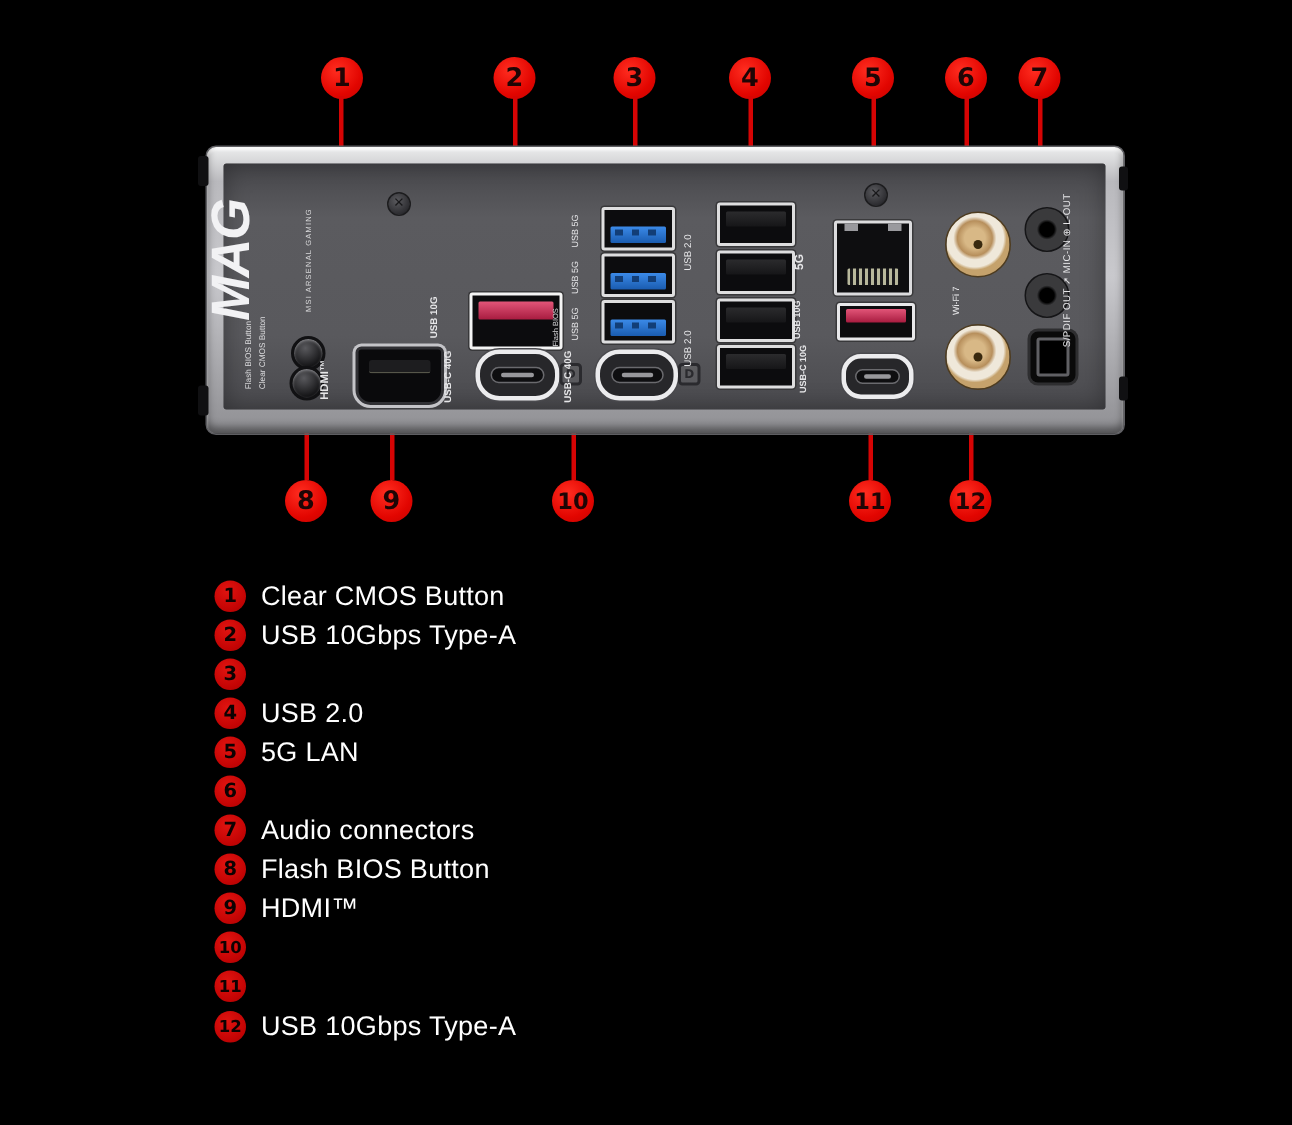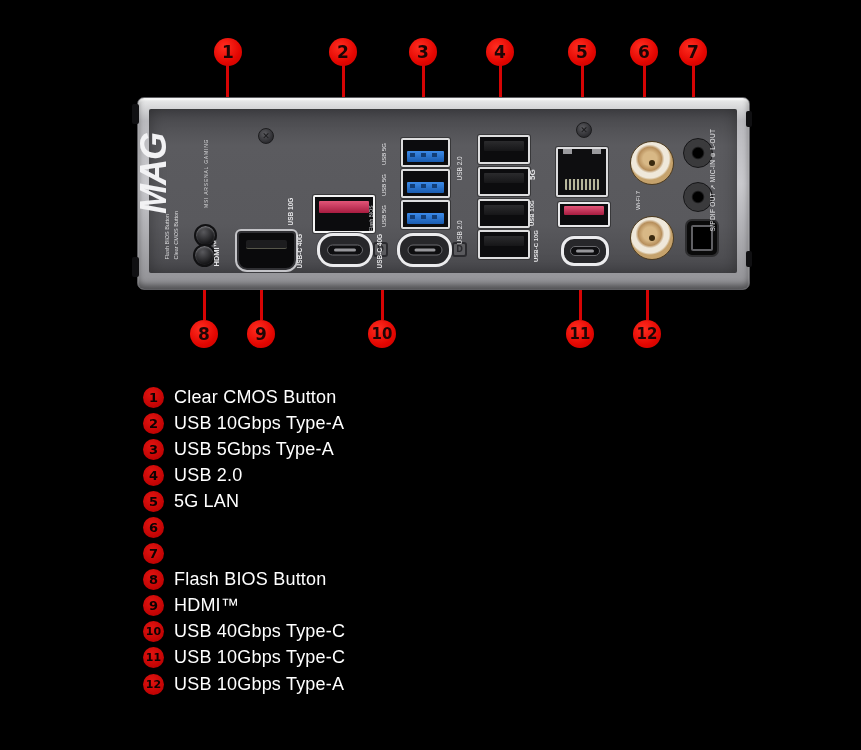--- a/index.html
+++ b/index.html
@@ -262,21 +262,20 @@
     <div class="lrow">
         <div class="lnum">
           <span>2</span>
         </div>
         <div class="ltxt">USB 10Gbps Type-A</div>
       </div>
     <div class="lrow">
         <div class="lnum">
           <span>3</span>
         </div>
-        <div class="ltxt">USB 5Gbps Type-A</div>
       </div>
     <div class="lrow">
         <div class="lnum">
           <span>4</span>
         </div>
         <div class="ltxt">USB 2.0</div>
       </div>
     <div class="lrow">
         <div class="lnum">
           <span>5</span>
@@ -285,44 +284,43 @@
       </div>
     <div class="lrow">
         <div class="lnum">
           <span>6</span>
         </div>
       </div>
     <div class="lrow">
         <div class="lnum">
           <span>7</span>
         </div>
+        <div class="ltxt">Audio connectors</div>
       </div>
     <div class="lrow">
         <div class="lnum">
           <span>8</span>
         </div>
         <div class="ltxt">Flash BIOS Button</div>
       </div>
     <div class="lrow">
         <div class="lnum">
           <span>9</span>
         </div>
         <div class="ltxt">HDMI™</div>
       </div>
     <div class="lrow">
         <div class="lnum" style="font-size:11px;">
           <span>10</span>
         </div>
-        <div class="ltxt">USB 40Gbps Type-C</div>
       </div>
     <div class="lrow">
         <div class="lnum" style="font-size:11px;">
           <span>11</span>
         </div>
-        <div class="ltxt">USB 10Gbps Type-C</div>
       </div>
     <div class="lrow">
         <div class="lnum" style="font-size:11px;">
           <span>12</span>
         </div>
         <div class="ltxt">USB 10Gbps Type-A</div>
       </div>
   </div>
 
 </div>

